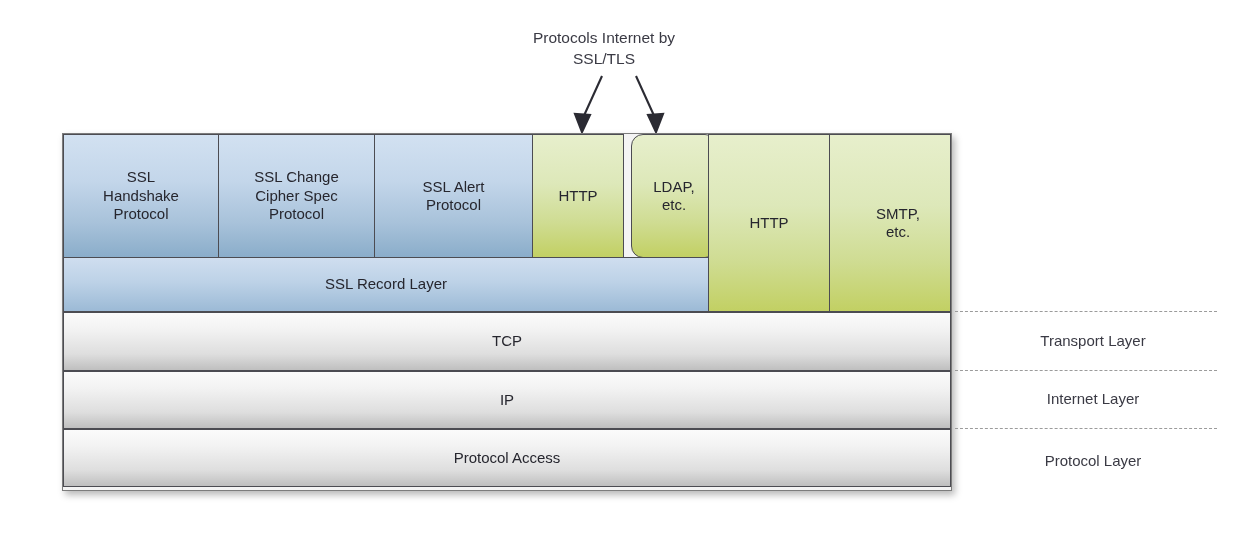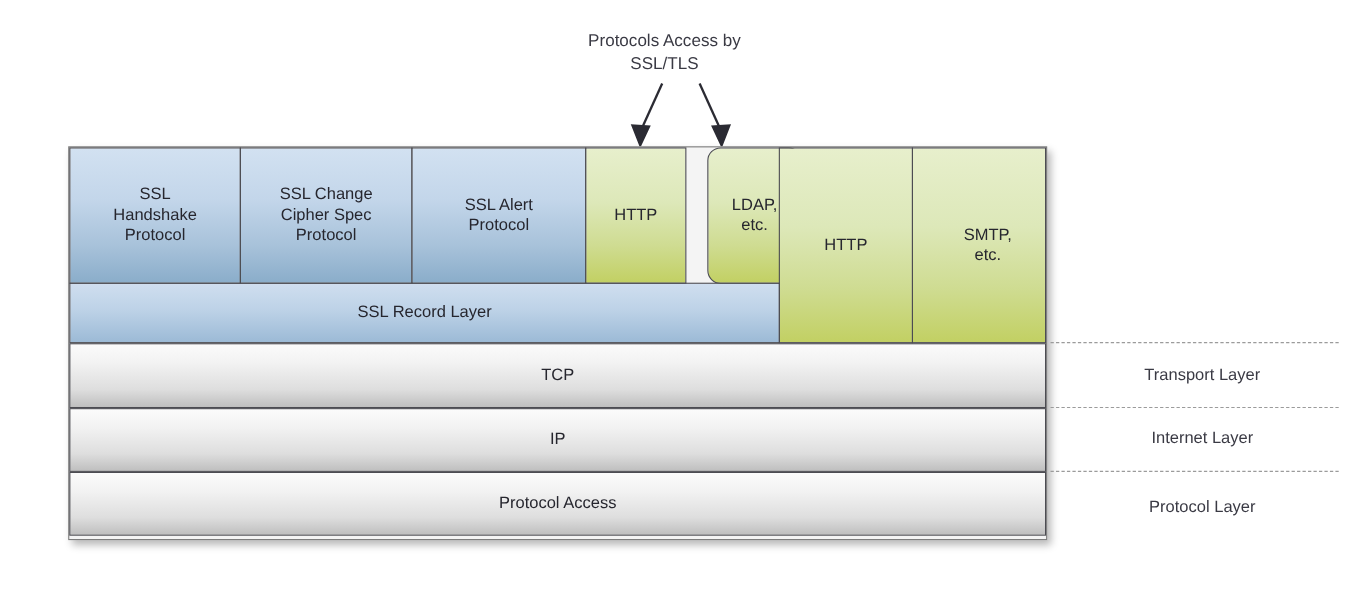--- a/index.html
+++ b/index.html
@@ -99,21 +99,21 @@
     width: 262px;
     height: 0;
     border-top: 1.6px dashed #9b9b9b;
   }
 </style>
 </head>
 <body>
 
 <div id="canvas">
 
-  <div class="callout-title">Protocols Access by
+  <div class="callout-title">Protocols Internet by
 SSL/TLS</div>
 
   <div class="arrows">
     <svg width="160" height="66" viewBox="0 0 160 66" xmlns="http://www.w3.org/2000/svg">
       <g stroke="#2b2b33" stroke-width="2.1" fill="#2b2b33">
         <line x1="62" y1="6" x2="42" y2="50"></line>
         <polygon points="42,62 35,44 50,45"></polygon>
         <line x1="96" y1="6" x2="116" y2="50"></line>
         <polygon points="116,62 108,45 123,44"></polygon>
       </g>
@@ -128,21 +128,21 @@
 
     <div class="cell blue" style="left:155px; top:0px; width:157px; height:124px;">SSL Change
 Cipher Spec
 Protocol</div>
 
     <div class="cell blue" style="left:311px; top:0px; width:159px; height:124px;">SSL Alert
 Protocol</div>
 
     <div class="cell green" style="left:469px; top:0px; width:92px; height:124px;">HTTP</div>
 
-    <div class="cell green" style="left:580px; top:0px; width:86px; height:124px;border-radius:12px;">LDAP,
+    <div class="cell green" style="left:568px; top:0px; width:86px; height:124px;border-radius:12px;">LDAP,
 etc.</div>
 
     <div class="cell blue-record" style="left:0px; top:123px; width:646px; height:55px;">SSL Record Layer</div>
 
     <div class="cell green" style="left:645px; top:0px; width:122px; height:178px;">HTTP</div>
 
     <div class="cell green" style="left:766px; top:0px; width:122px; height:178px;padding-left:16px;">SMTP,
 etc.</div>
 
     <div class="cell gray" style="left:0px; top:178px; width:888px; height:59px;">TCP</div>

